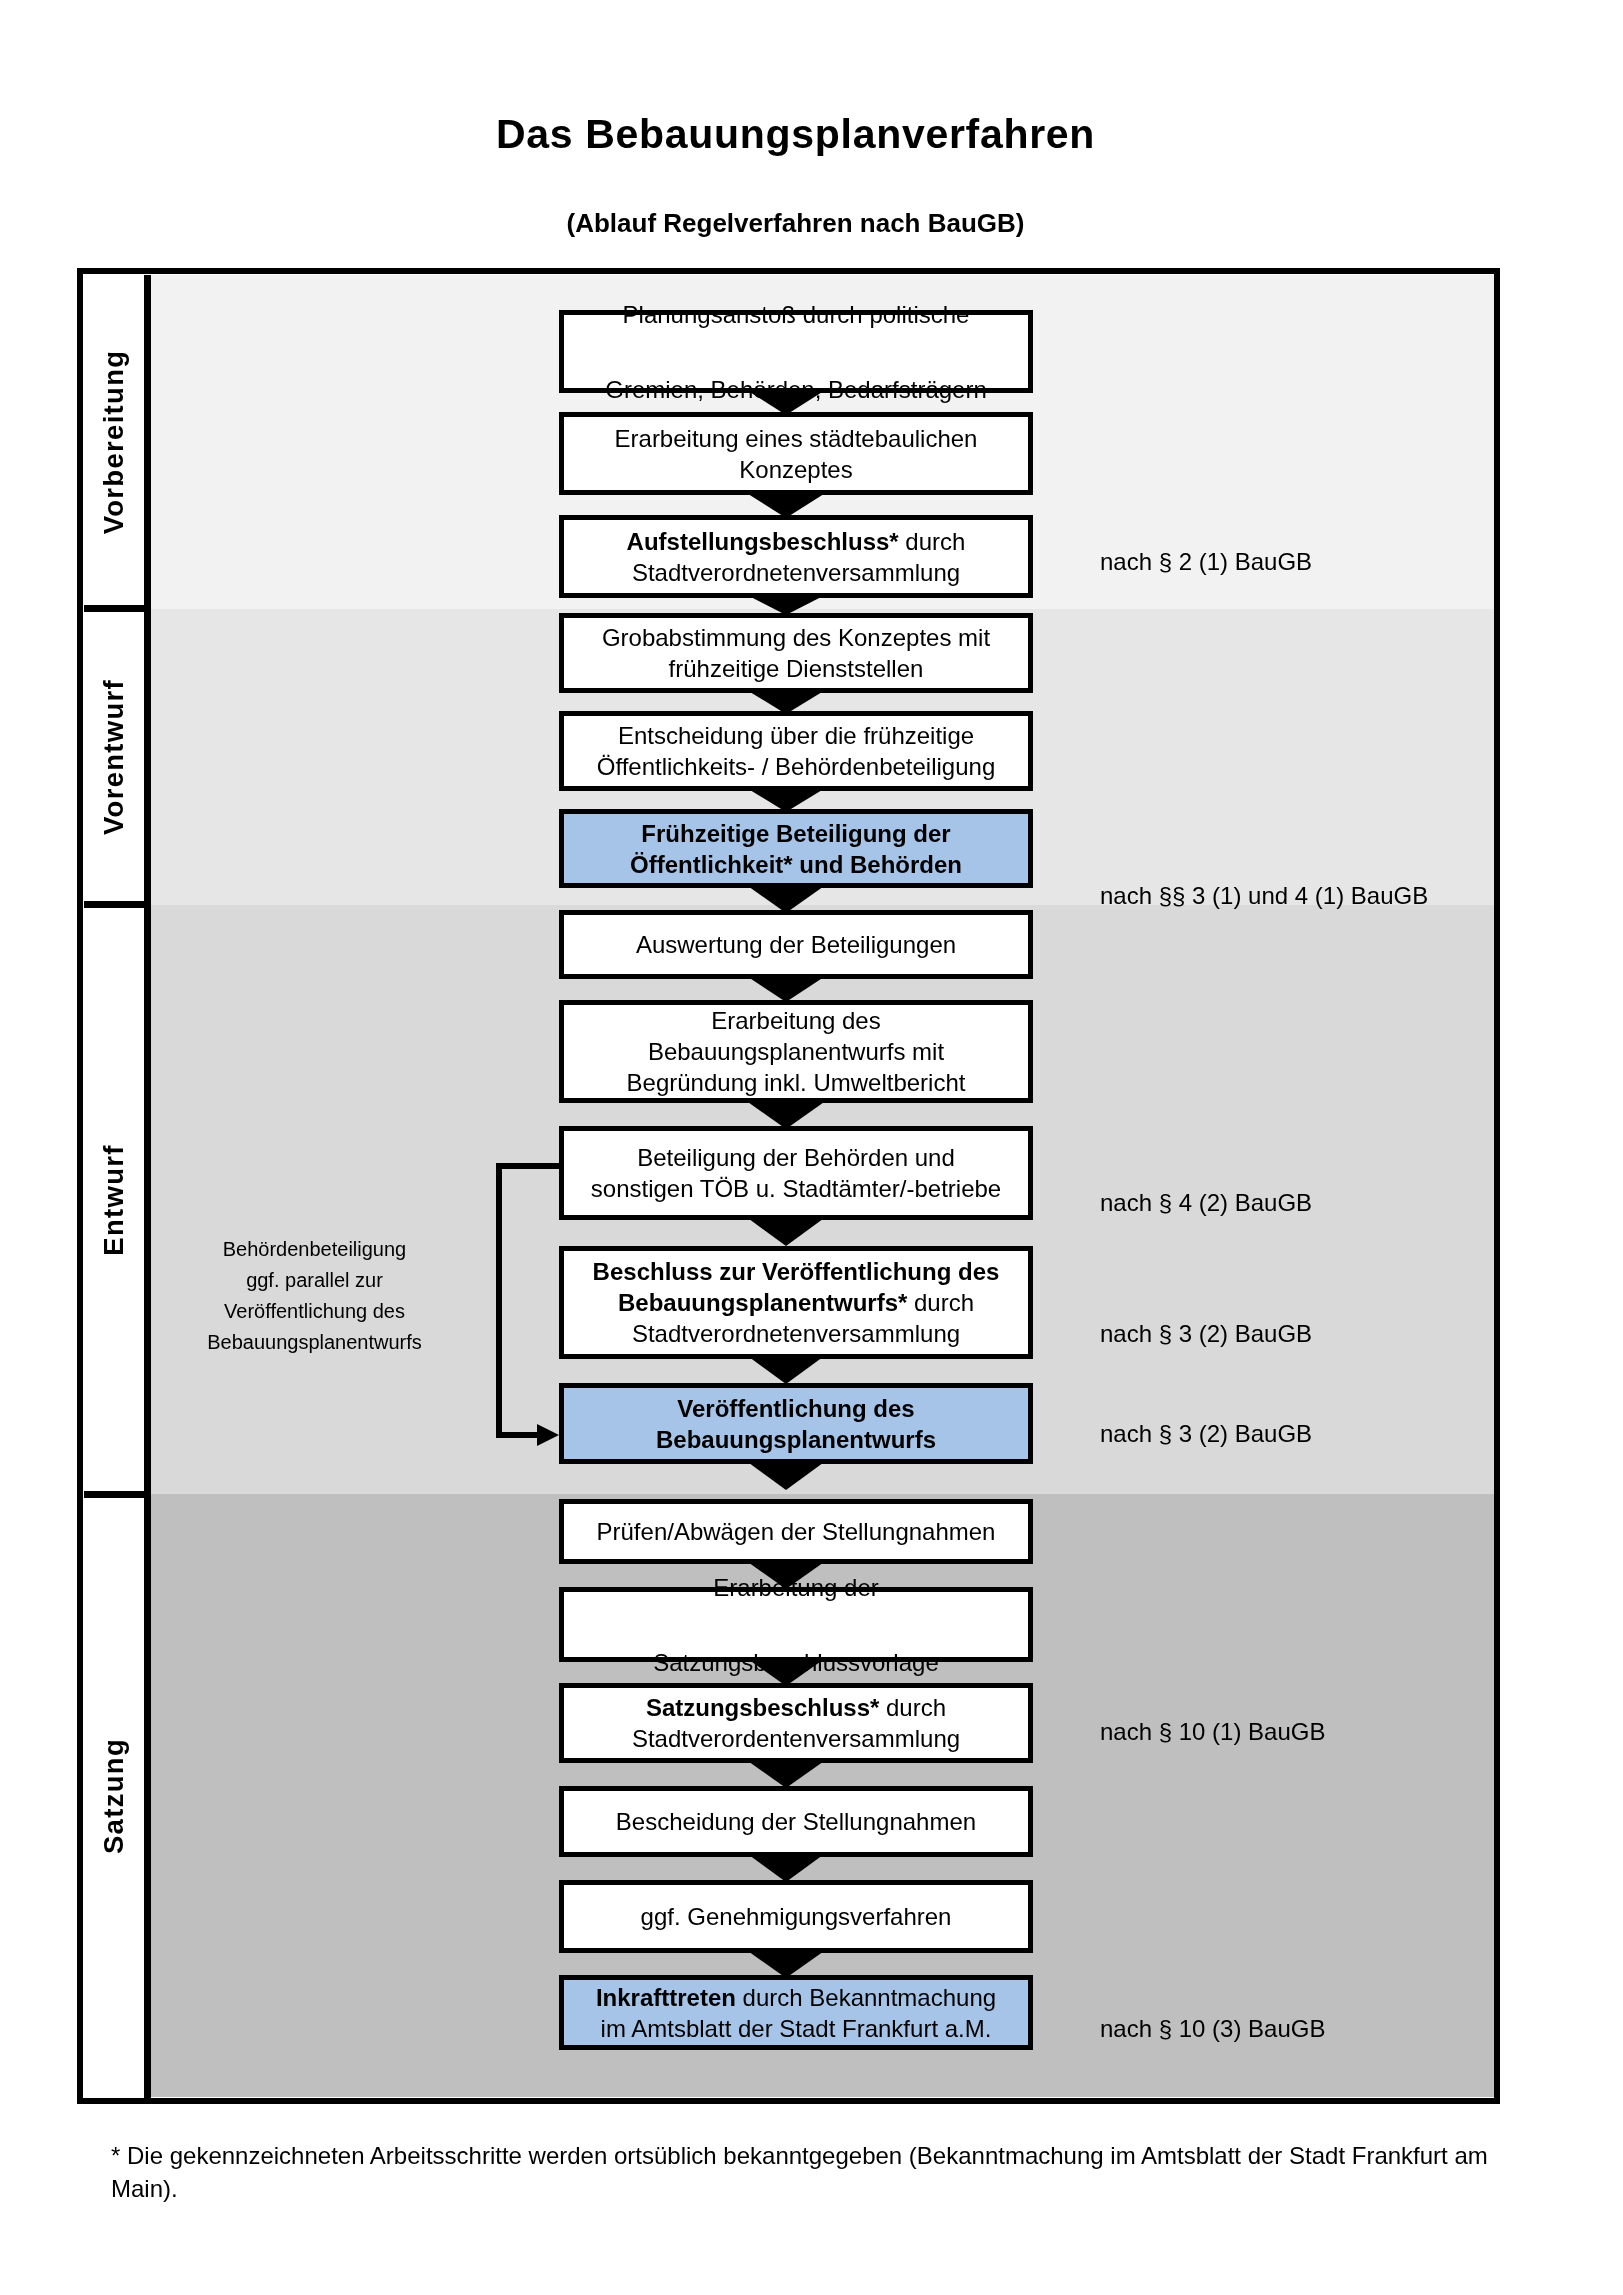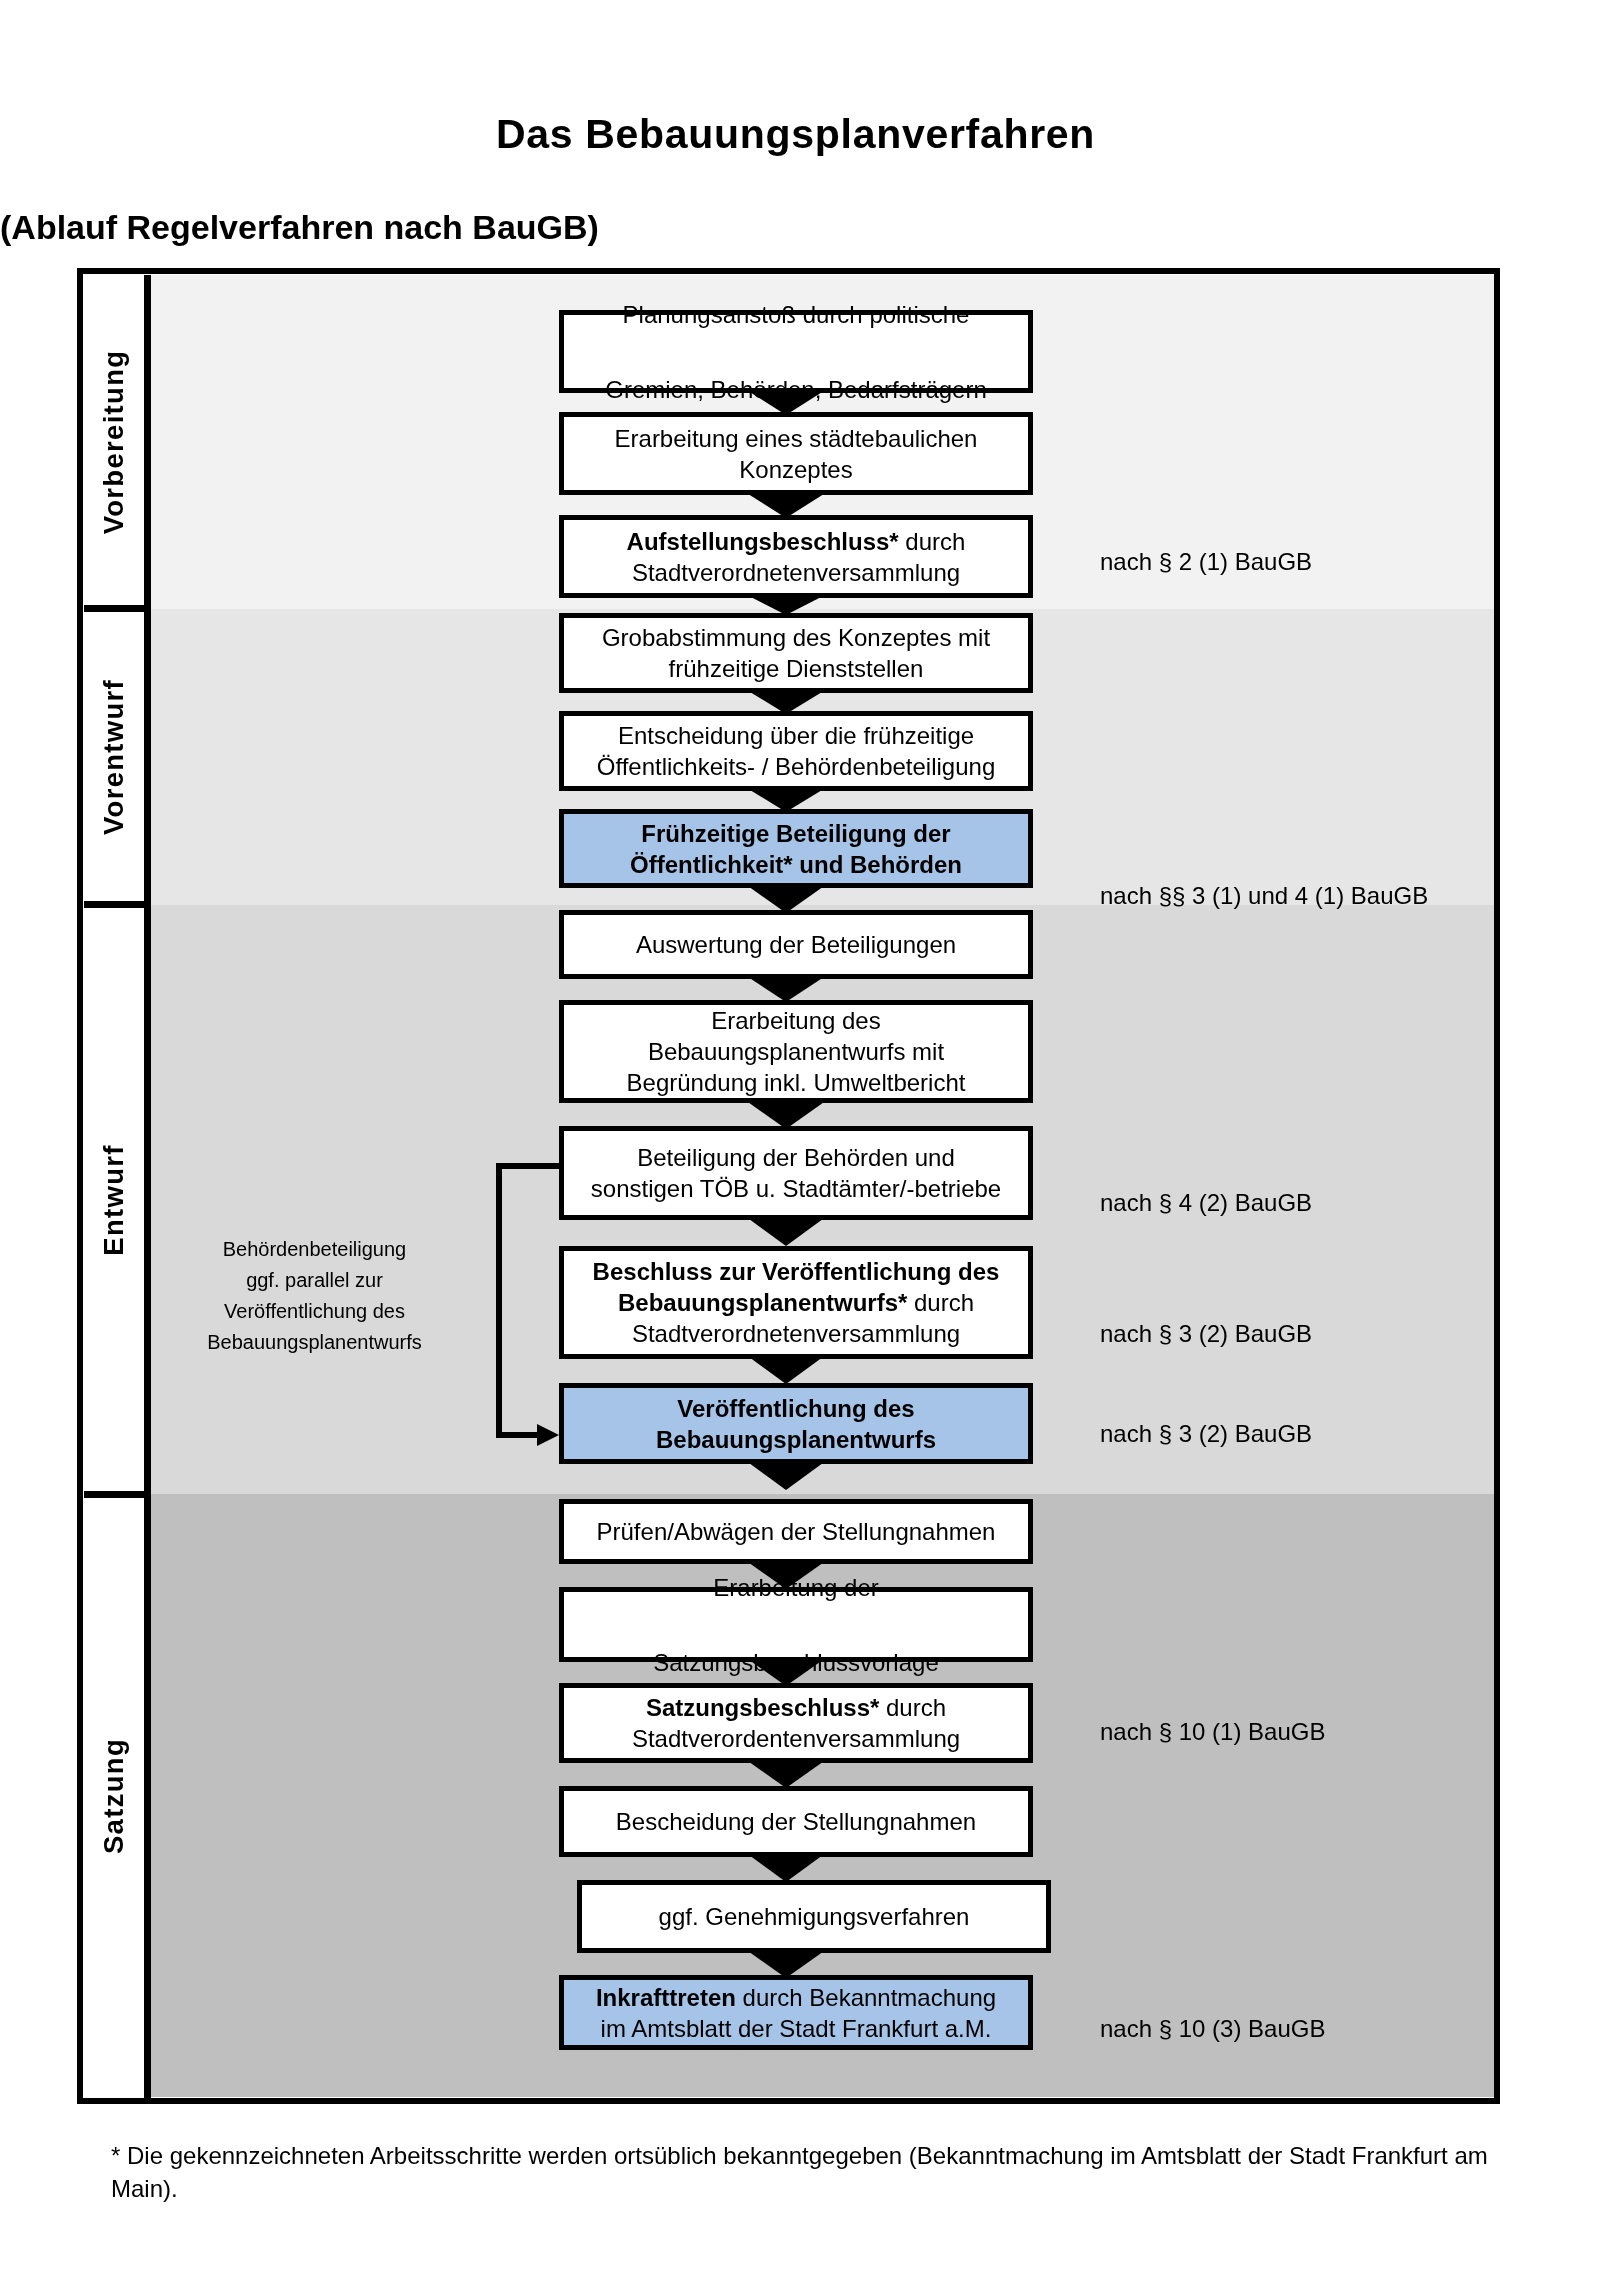--- a/index.html
+++ b/index.html
@@ -6,22 +6,22 @@
   .page{
     position:relative;width:1623px;height:2295px;background:#ffffff;
     font-family:"Liberation Sans", sans-serif;color:#000;overflow:hidden;
   }
   .abs{position:absolute;}
   .page-title{
     left:0;top:111px;width:1591px;text-align:center;
     font-size:41px;font-weight:bold;letter-spacing:0.7px;
   }
   .page-subtitle{
-    left:0;top:208px;width:1591px;text-align:left;
-    font-size:34px;font-weight:bold;
+    left:0;top:208px;width:1591px;text-align:center;
+    font-size:26px;font-weight:bold;
   }
   .frame{
     border:6.5px solid #000;box-sizing:border-box;background:#fff;
   }
   .label-col-bg{background:#ffffff;}
   .v-divider,.h-sep{background:#000000;}
   .phase-bg{}
   .phase-label span{
     position:absolute;left:50%;top:50%;
     transform:translate(-50%,-50%) rotate(-90deg);
@@ -153,21 +153,21 @@
       <div class="abs down-arrow" style="left: 745px; top: 1657px; border-top: 29px solid rgb(0, 0, 0);"></div>
       <div class="abs flow-box" style="left: 559px; top: 1683px; width: 474px; height: 80px; background: rgb(255, 255, 255);">
         <div class="box-line"><b>Satzungsbeschluss*</b><span> durch</span></div>
         <div class="box-line"><span>Stadtverordentenversammlung</span></div>
       </div>
       <div class="abs down-arrow" style="left: 745px; top: 1759px; border-top: 29px solid rgb(0, 0, 0);"></div>
       <div class="abs flow-box" style="left: 559px; top: 1786px; width: 474px; height: 71px; background: rgb(255, 255, 255);">
         <div class="box-line"><span>Bescheidung der Stellungnahmen</span></div>
       </div>
       <div class="abs down-arrow" style="left: 745px; top: 1852px; border-top: 30px solid rgb(0, 0, 0);"></div>
-      <div class="abs flow-box" style="left: 577px; top: 1880px; width: 474px; height: 73px; background: rgb(255, 255, 255);">
+      <div class="abs flow-box" style="left: 559px; top: 1880px; width: 474px; height: 73px; background: rgb(255, 255, 255);">
         <div class="box-line"><span>ggf. Genehmigungsverfahren</span></div>
       </div>
       <div class="abs down-arrow" style="left: 745px; top: 1949px; border-top: 29px solid rgb(0, 0, 0);"></div>
       <div class="abs flow-box" style="left: 559px; top: 1975px; width: 474px; height: 75px; background: rgb(166, 196, 232);">
         <div class="box-line"><b>Inkrafttreten</b><span> durch Bekanntmachung</span></div>
         <div class="box-line"><span>im Amtsblatt der Stadt Frankfurt a.M.</span></div>
       </div>
     </div>
   <div id="annot-layer">
       <div class="abs legal-ref" style="left: 1100px; top: 546px;">nach § 2 (1) BauGB</div>

